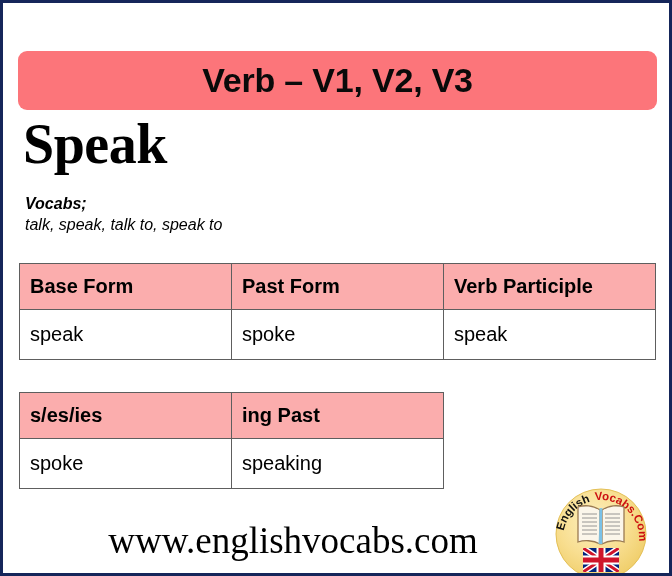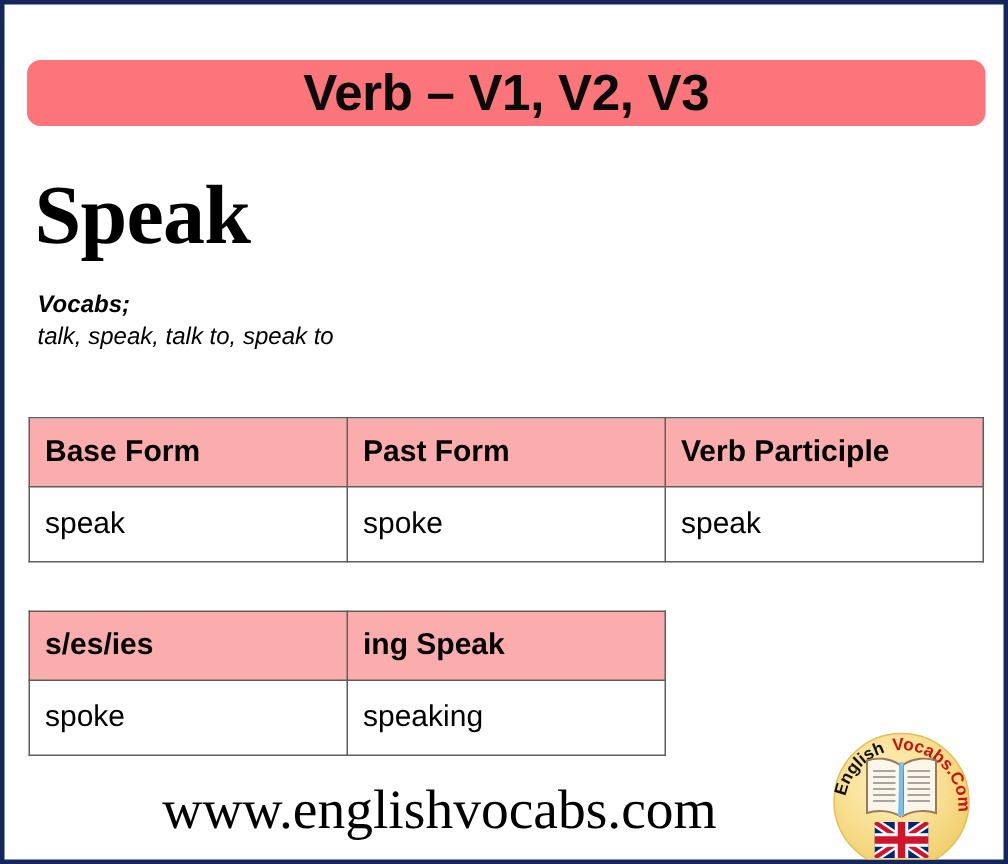--- a/index.html
+++ b/index.html
@@ -17,23 +17,23 @@
     box-sizing: border-box;
     background: #ffffff;
     border: 3px solid #15265a;
     overflow: hidden;
   }
 
   
   .banner {
     position: absolute;
     left: 15px;
-    top: 37px;
+    top: 48px;
     width: 639px;
-    height: 44px;
+    height: 59px;
     background: #fc757a;
     border-radius: 9px;
     display: flex;
     align-items: center;
     justify-content: center;
   }
   .banner-text {
     font-family: "Liberation Sans", sans-serif;
     font-weight: bold;
     font-size: 34px;
@@ -72,21 +72,20 @@
   }
   .meaning-value {
     display: block;
   }
 
   
   .vtable {
     position: absolute;
     border-collapse: collapse;
     table-layout: fixed;
-    margin-top: 15px;
   }
   .vtable td {
     border: 1px solid #5e5e5e;
     padding: 0 0 0 10px;
     height: 48px;
     vertical-align: middle;
     font-family: "Liberation Sans", sans-serif;
     font-size: 20px;
     color: #000000;
     overflow: hidden;
@@ -179,21 +178,21 @@
   </table>
 
   <table class="vtable" id="table-inflections">
     <colgroup>
         <col>
         <col>
       </colgroup>
     <thead>
       <tr>
         <td>s/es/ies</td>
-        <td>ing Speak</td>
+        <td>ing Past</td>
       </tr>
     </thead>
     <tbody>
       <tr>
         <td>spoke</td>
         <td>speaking</td>
       </tr>
     </tbody>
   </table>
 

